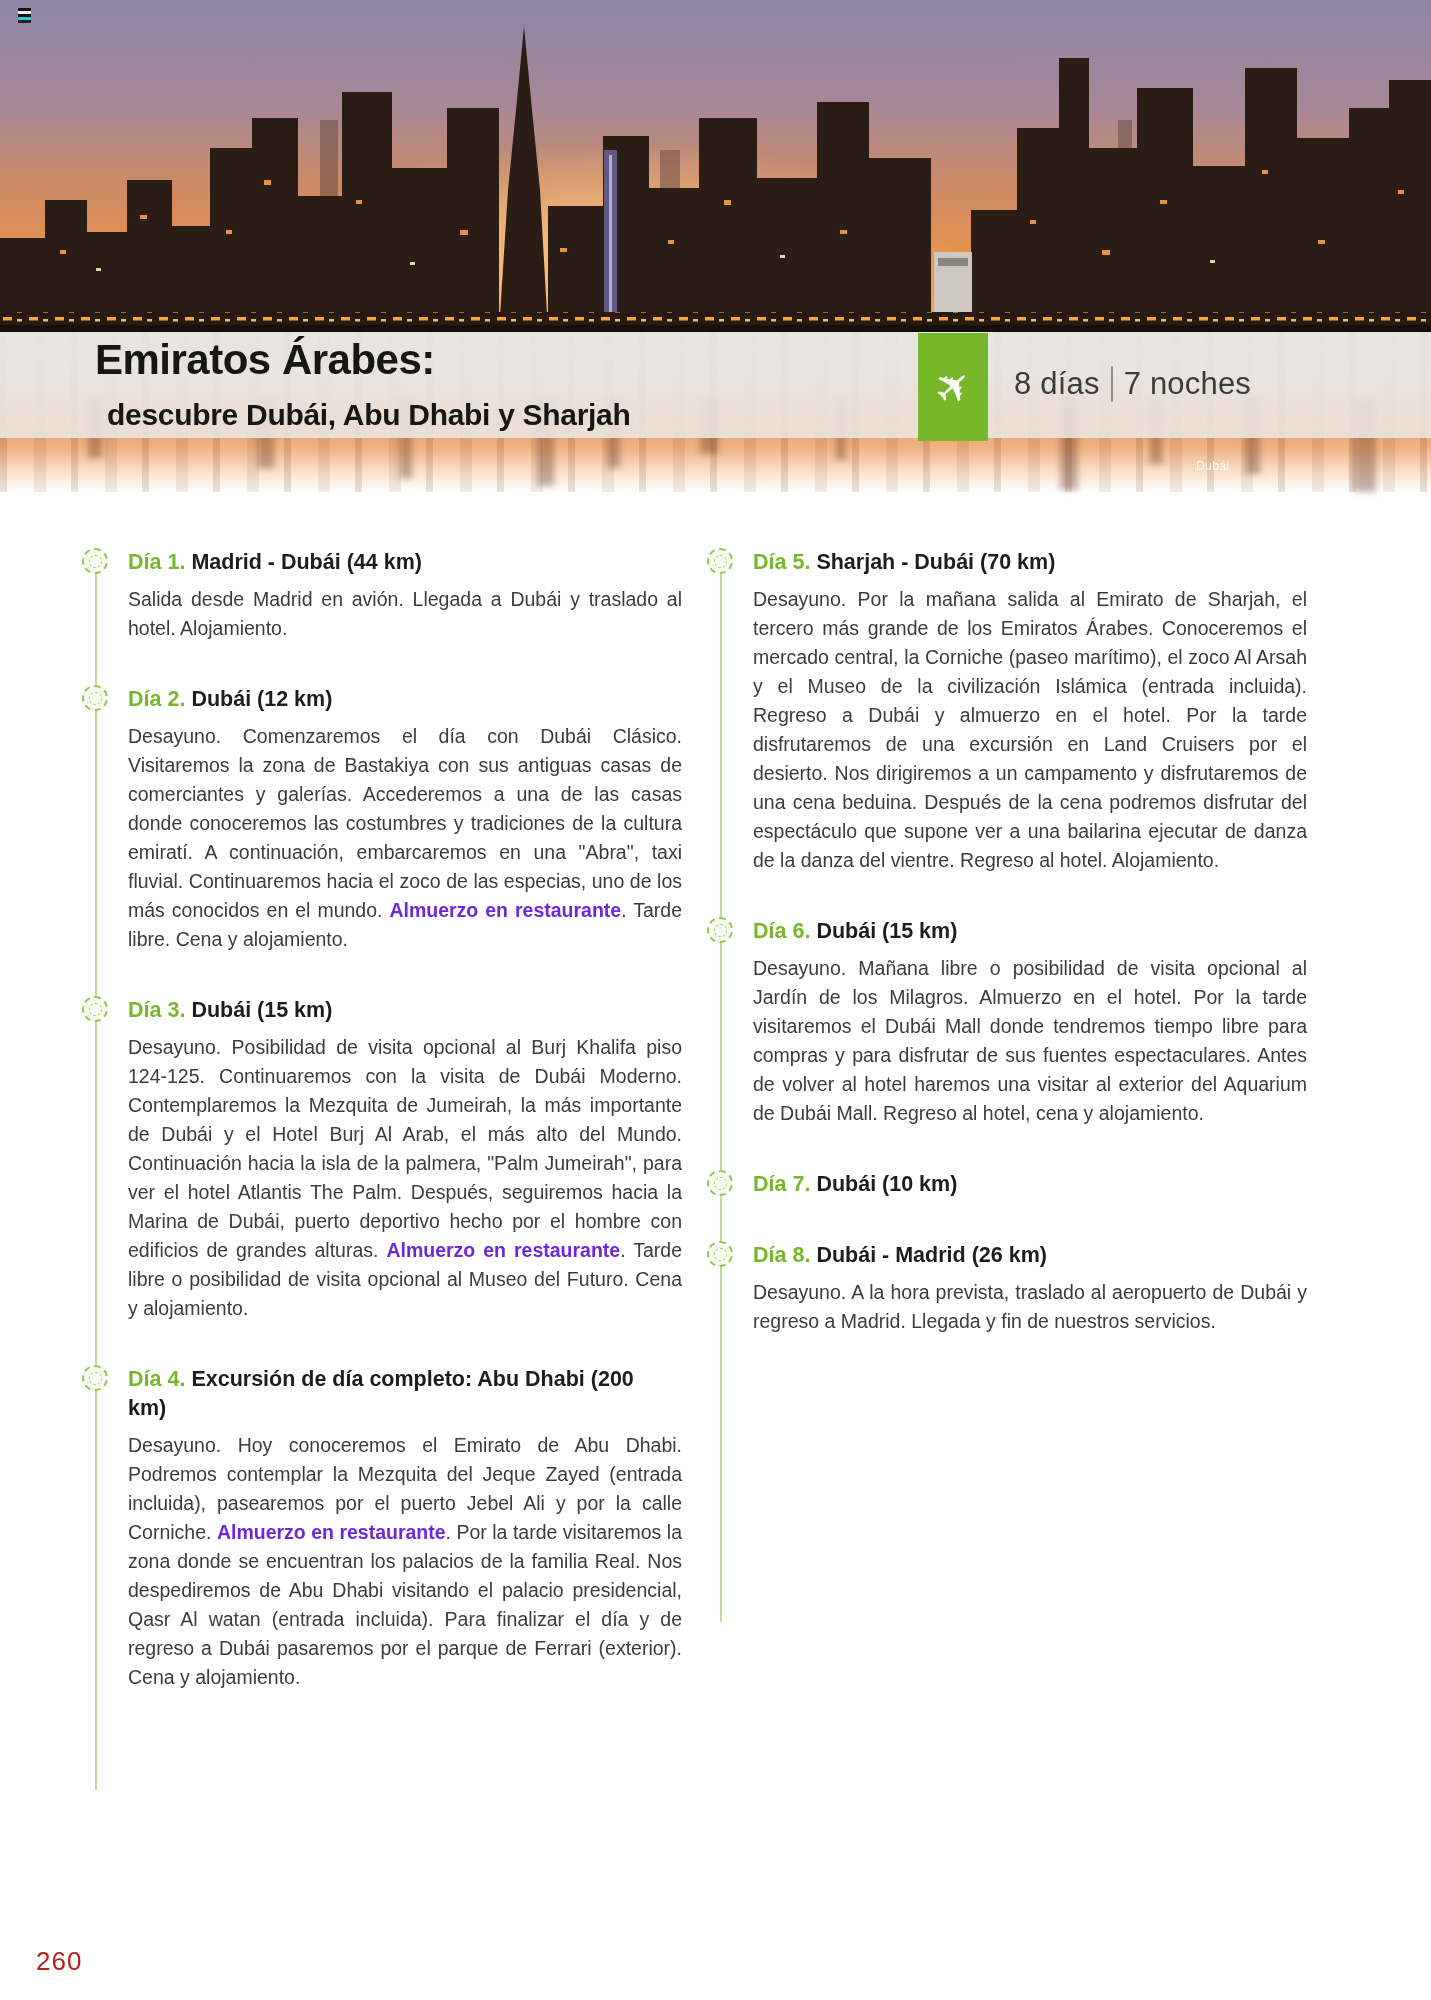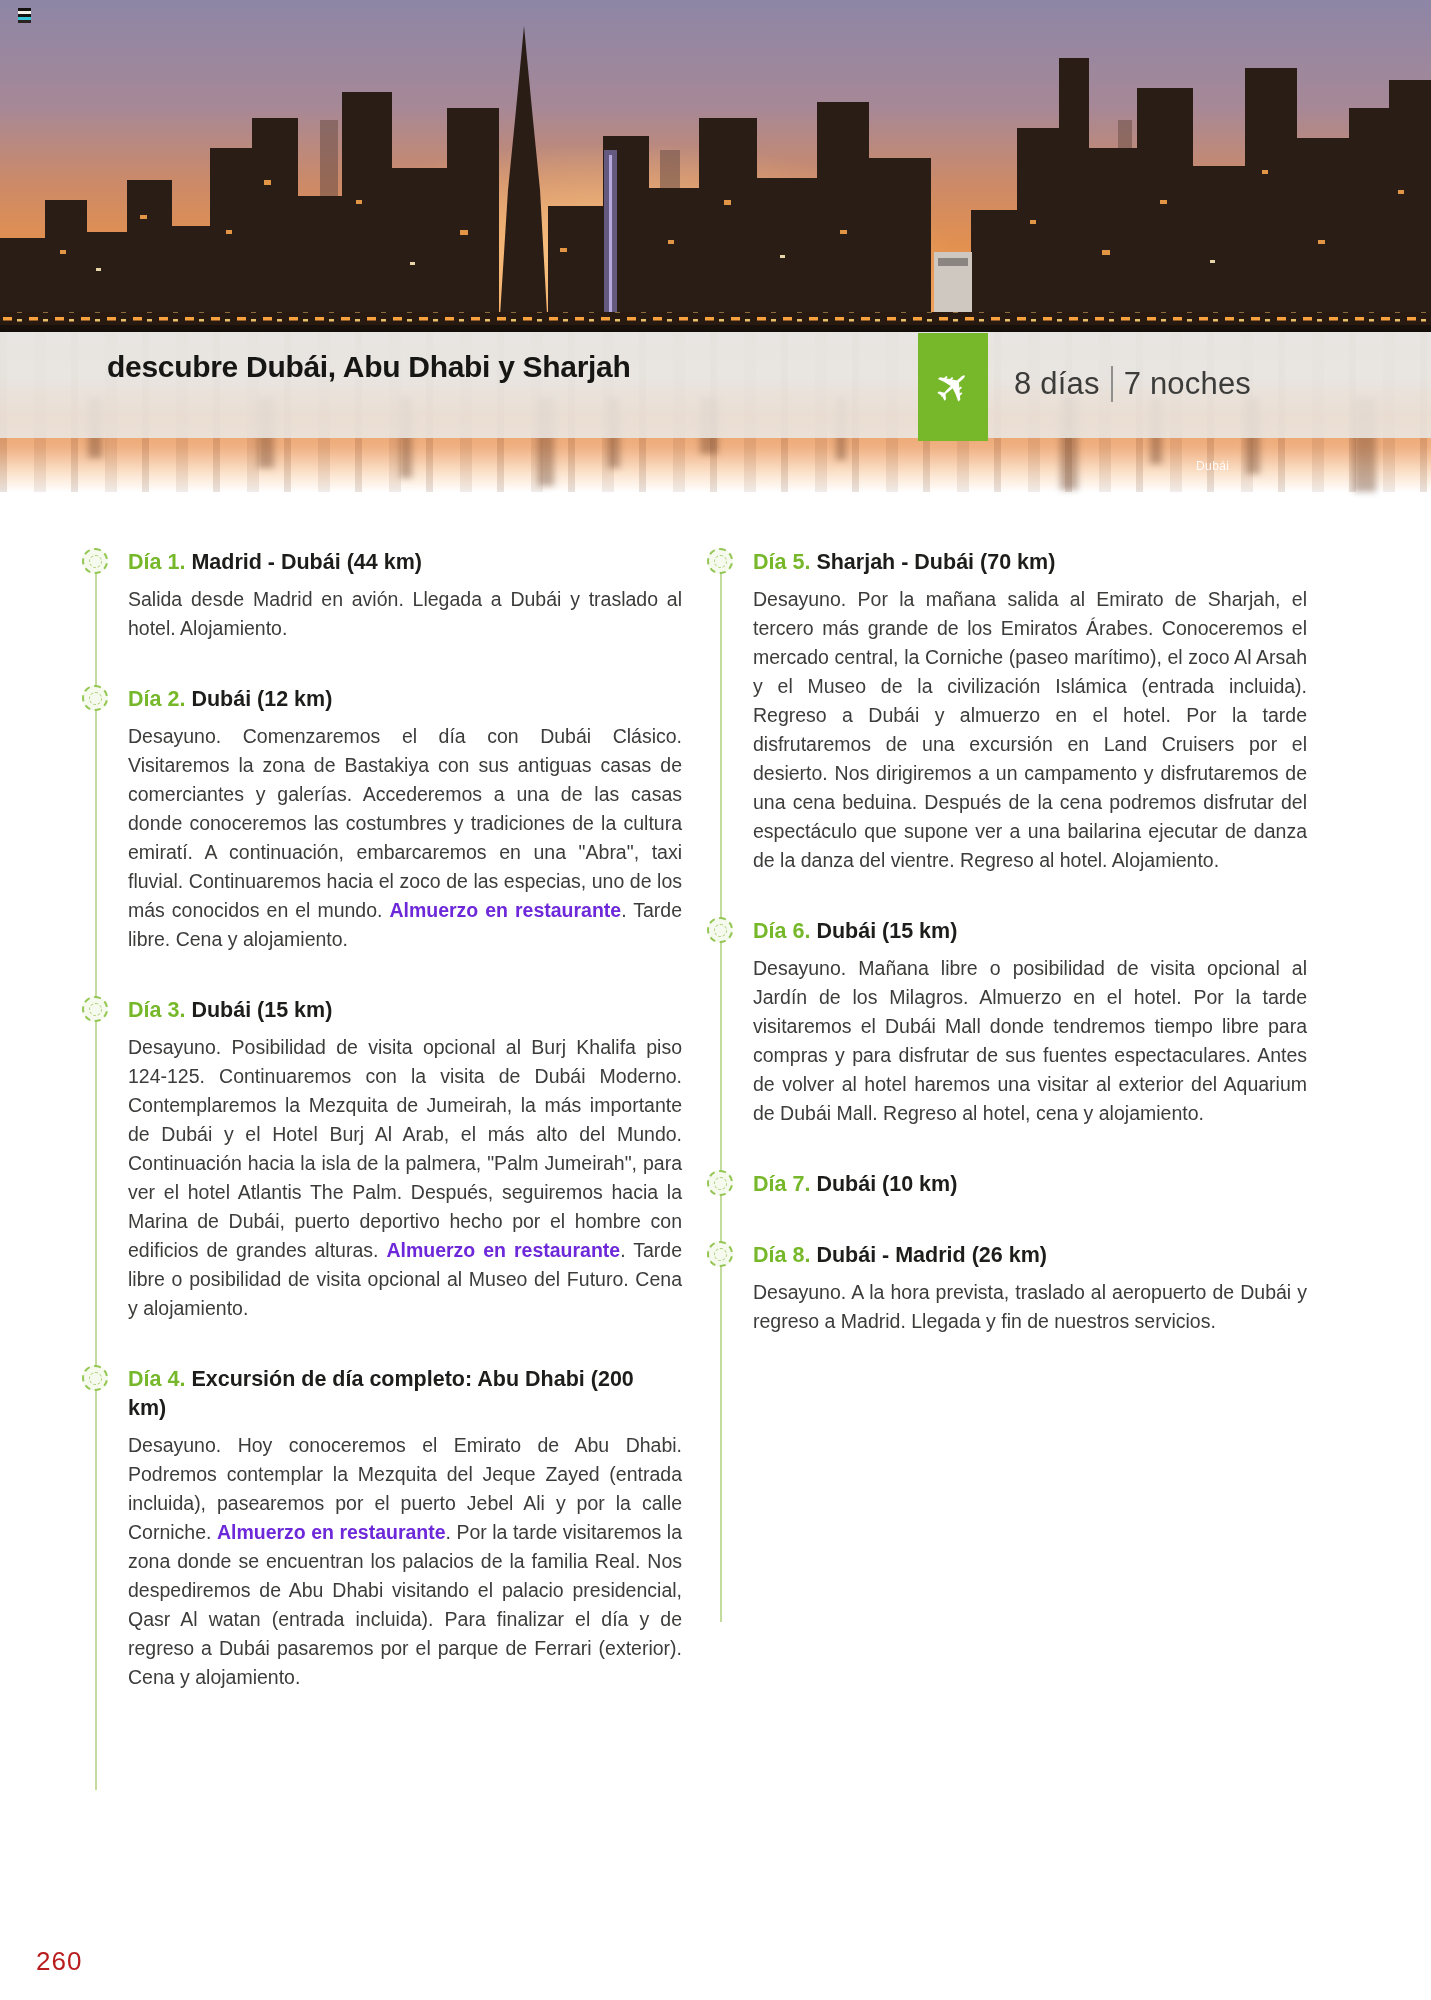--- a/index.html
+++ b/index.html
@@ -195,20 +195,21 @@
     <div class="streak" style="left:700px;width:18px;height:56px;"></div>
     <div class="streak" style="left:836px;width:10px;height:62px;"></div>
     <div class="streak" style="left:1060px;width:18px;height:92px;"></div>
     <div class="streak" style="left:1150px;width:12px;height:66px;"></div>
     <div class="streak" style="left:1246px;width:14px;height:76px;"></div>
     <div class="streak" style="left:1354px;width:22px;height:94px;"></div>
 
     <div class="title-band"></div>
 
     <div class="hero-titles">
+      <h1 class="hero-title">Emiratos Árabes:</h1>
       <h2 class="hero-subtitle">descubre Dubái, Abu Dhabi y Sharjah</h2>
     </div>
 
     <div class="plane-badge" style="background:#76b82a;">
       <span class="plane">✈</span>
     </div>
 
     <div class="duration">
       <span>8 días</span>
       <span class="divider"></span>

